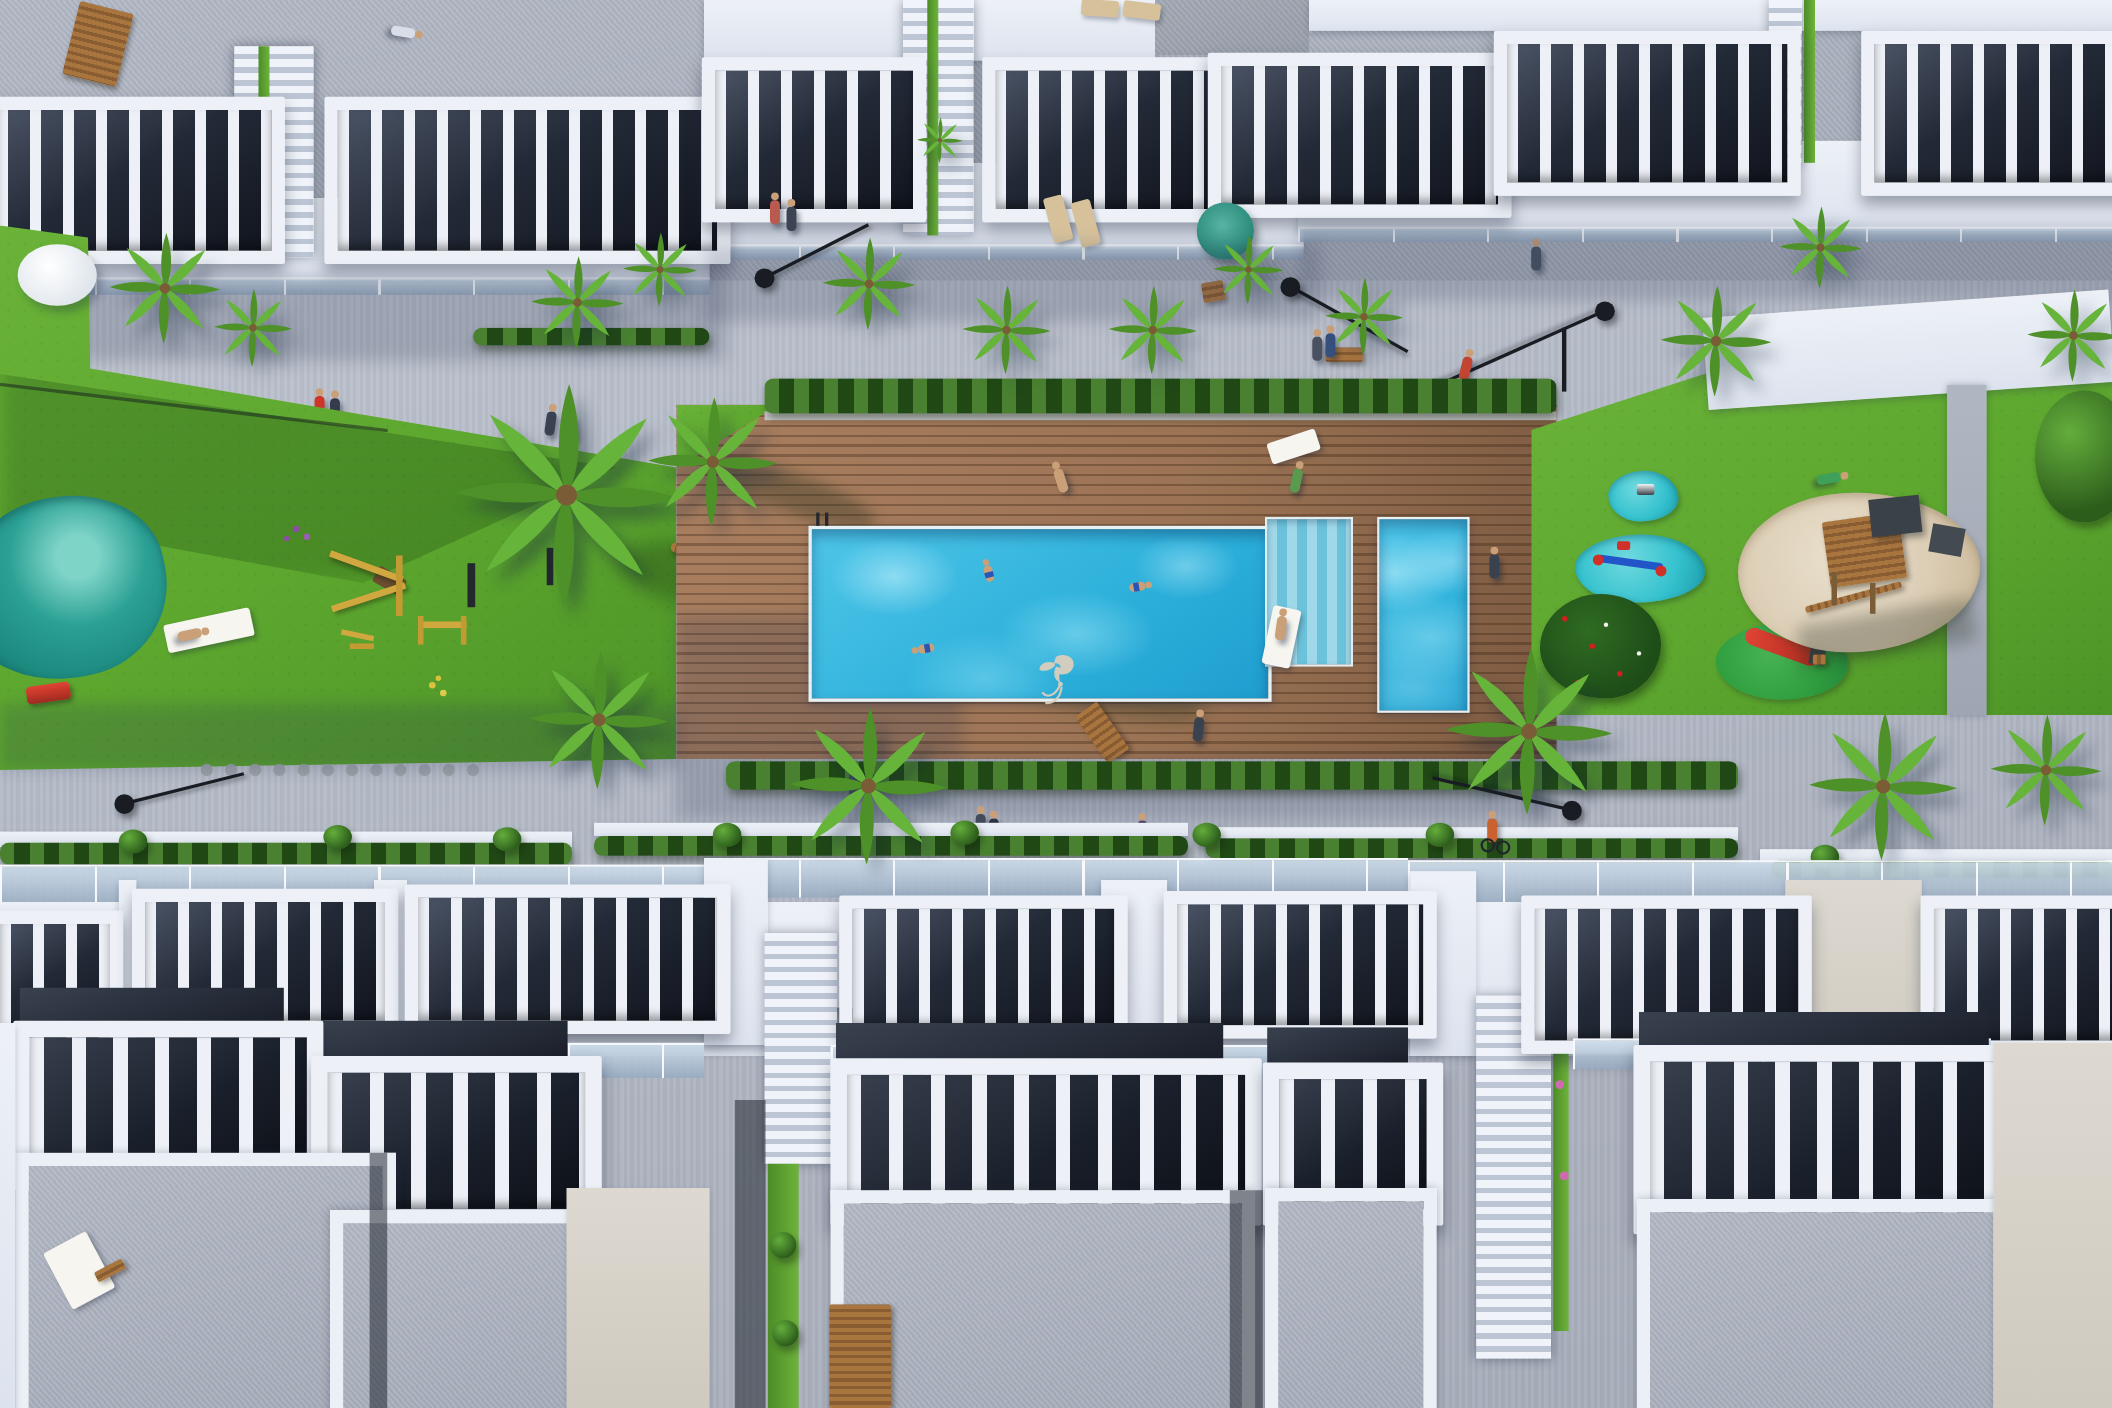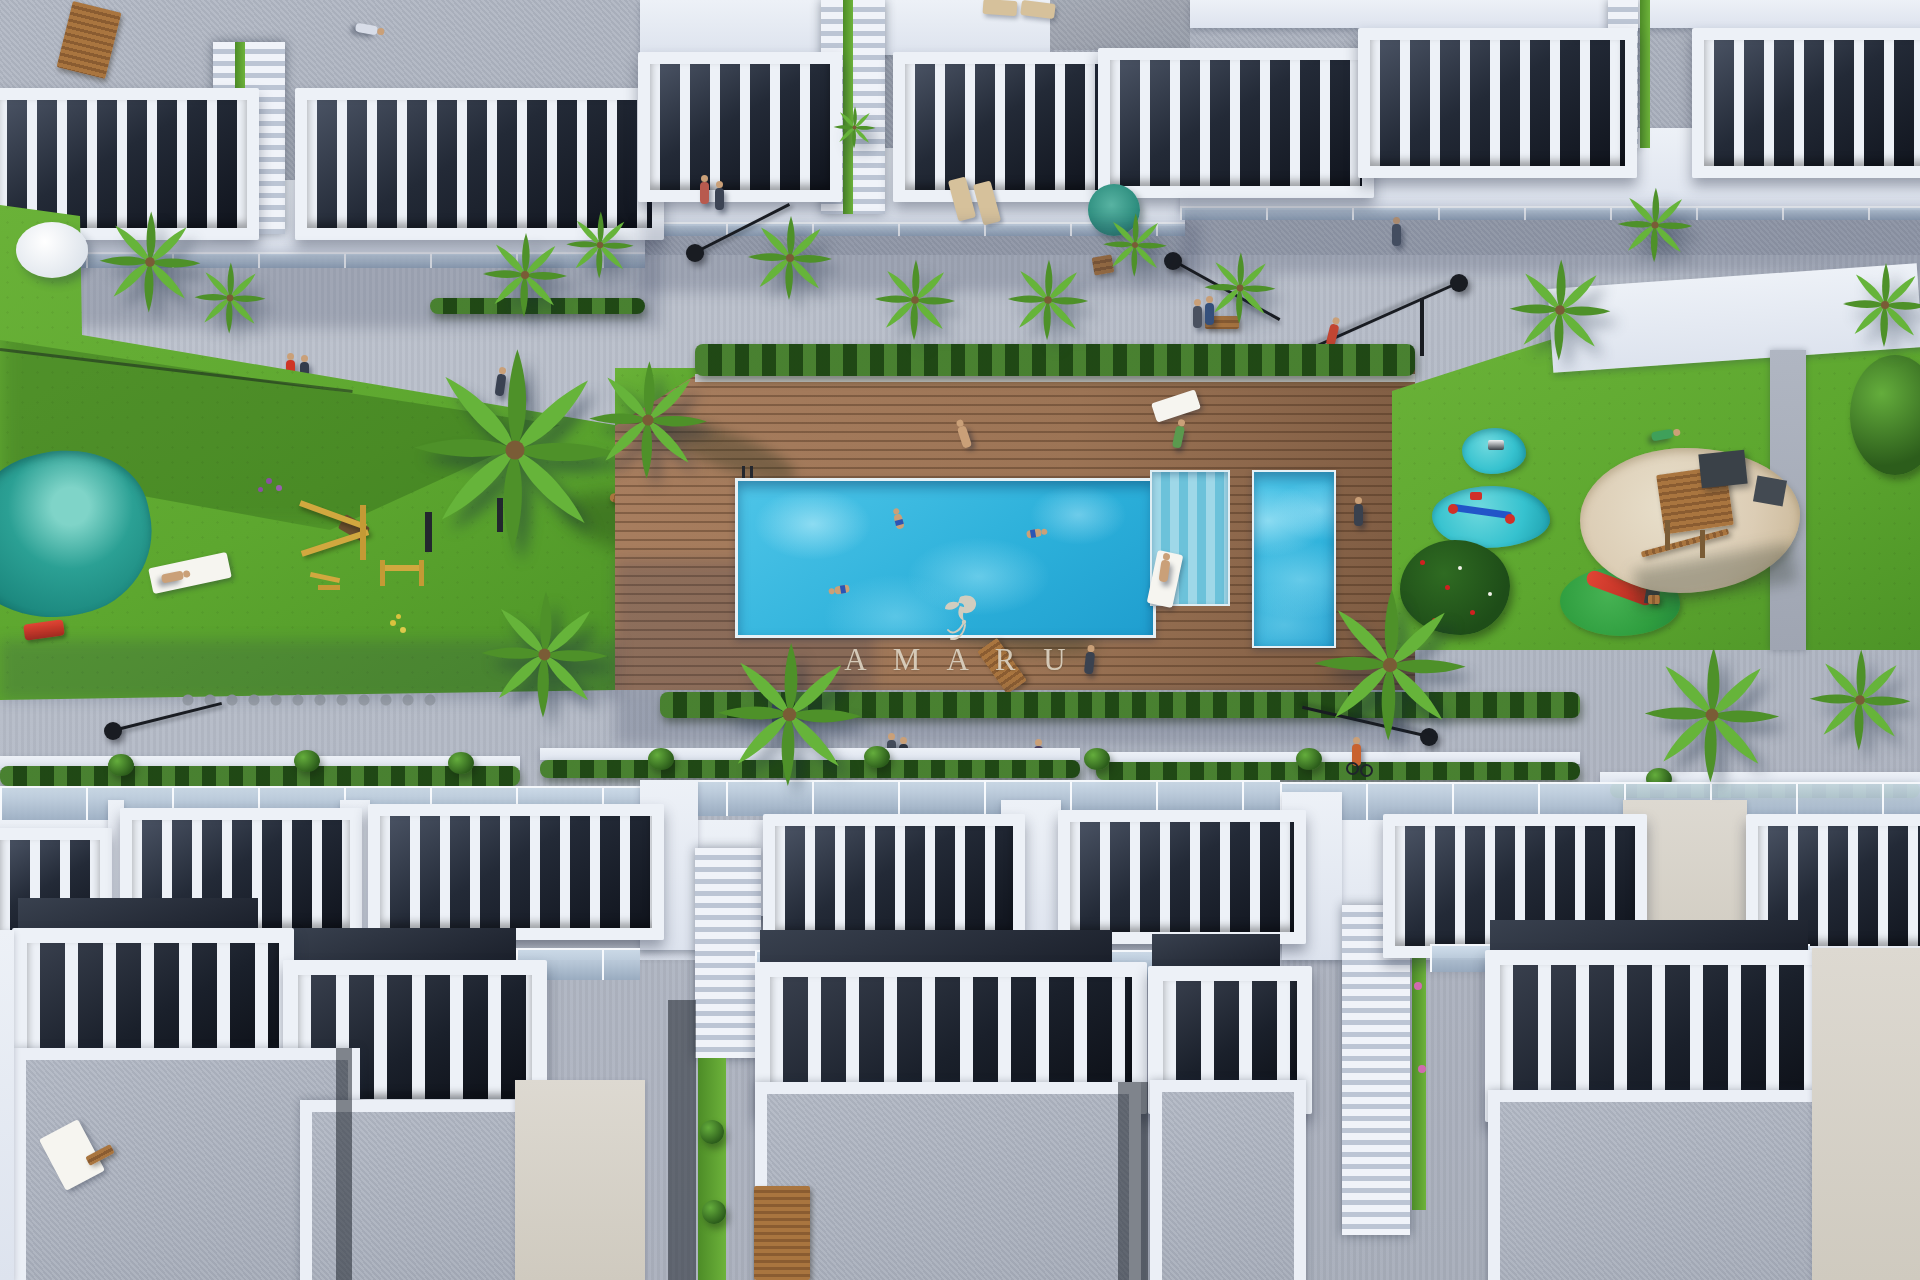--- a/index.html
+++ b/index.html
@@ -394,15 +394,14 @@
       <path d="M20 3 C28 -1 37 3 36 11 C35 18 27 21 21 18 C26 14 25 8 18 9 Z"></path>
       <path d="M19 9 C12 6 5 9 5 15 C10 17 16 15 19 11 Z"></path>
       <path d="M20 12 C17 18 18 24 24 27 C22 21 23 16 27 14 Z"></path>
       <circle cx="24" cy="28" r="2.2"></circle>
     </g>
     <g fill="none" stroke="#d9cfbe" stroke-width="2" stroke-linecap="round">
       <path d="M23 30 C19 38 12 41 8 36"></path>
       <path d="M25 31 C24 40 18 46 11 45"></path>
     </g>
   </svg>
-  <div class="abs wm-text" style="left:828px;top:642px;width:264px;height:40px">A M A R U</div>
 
 </div>
 
 </body></html>

